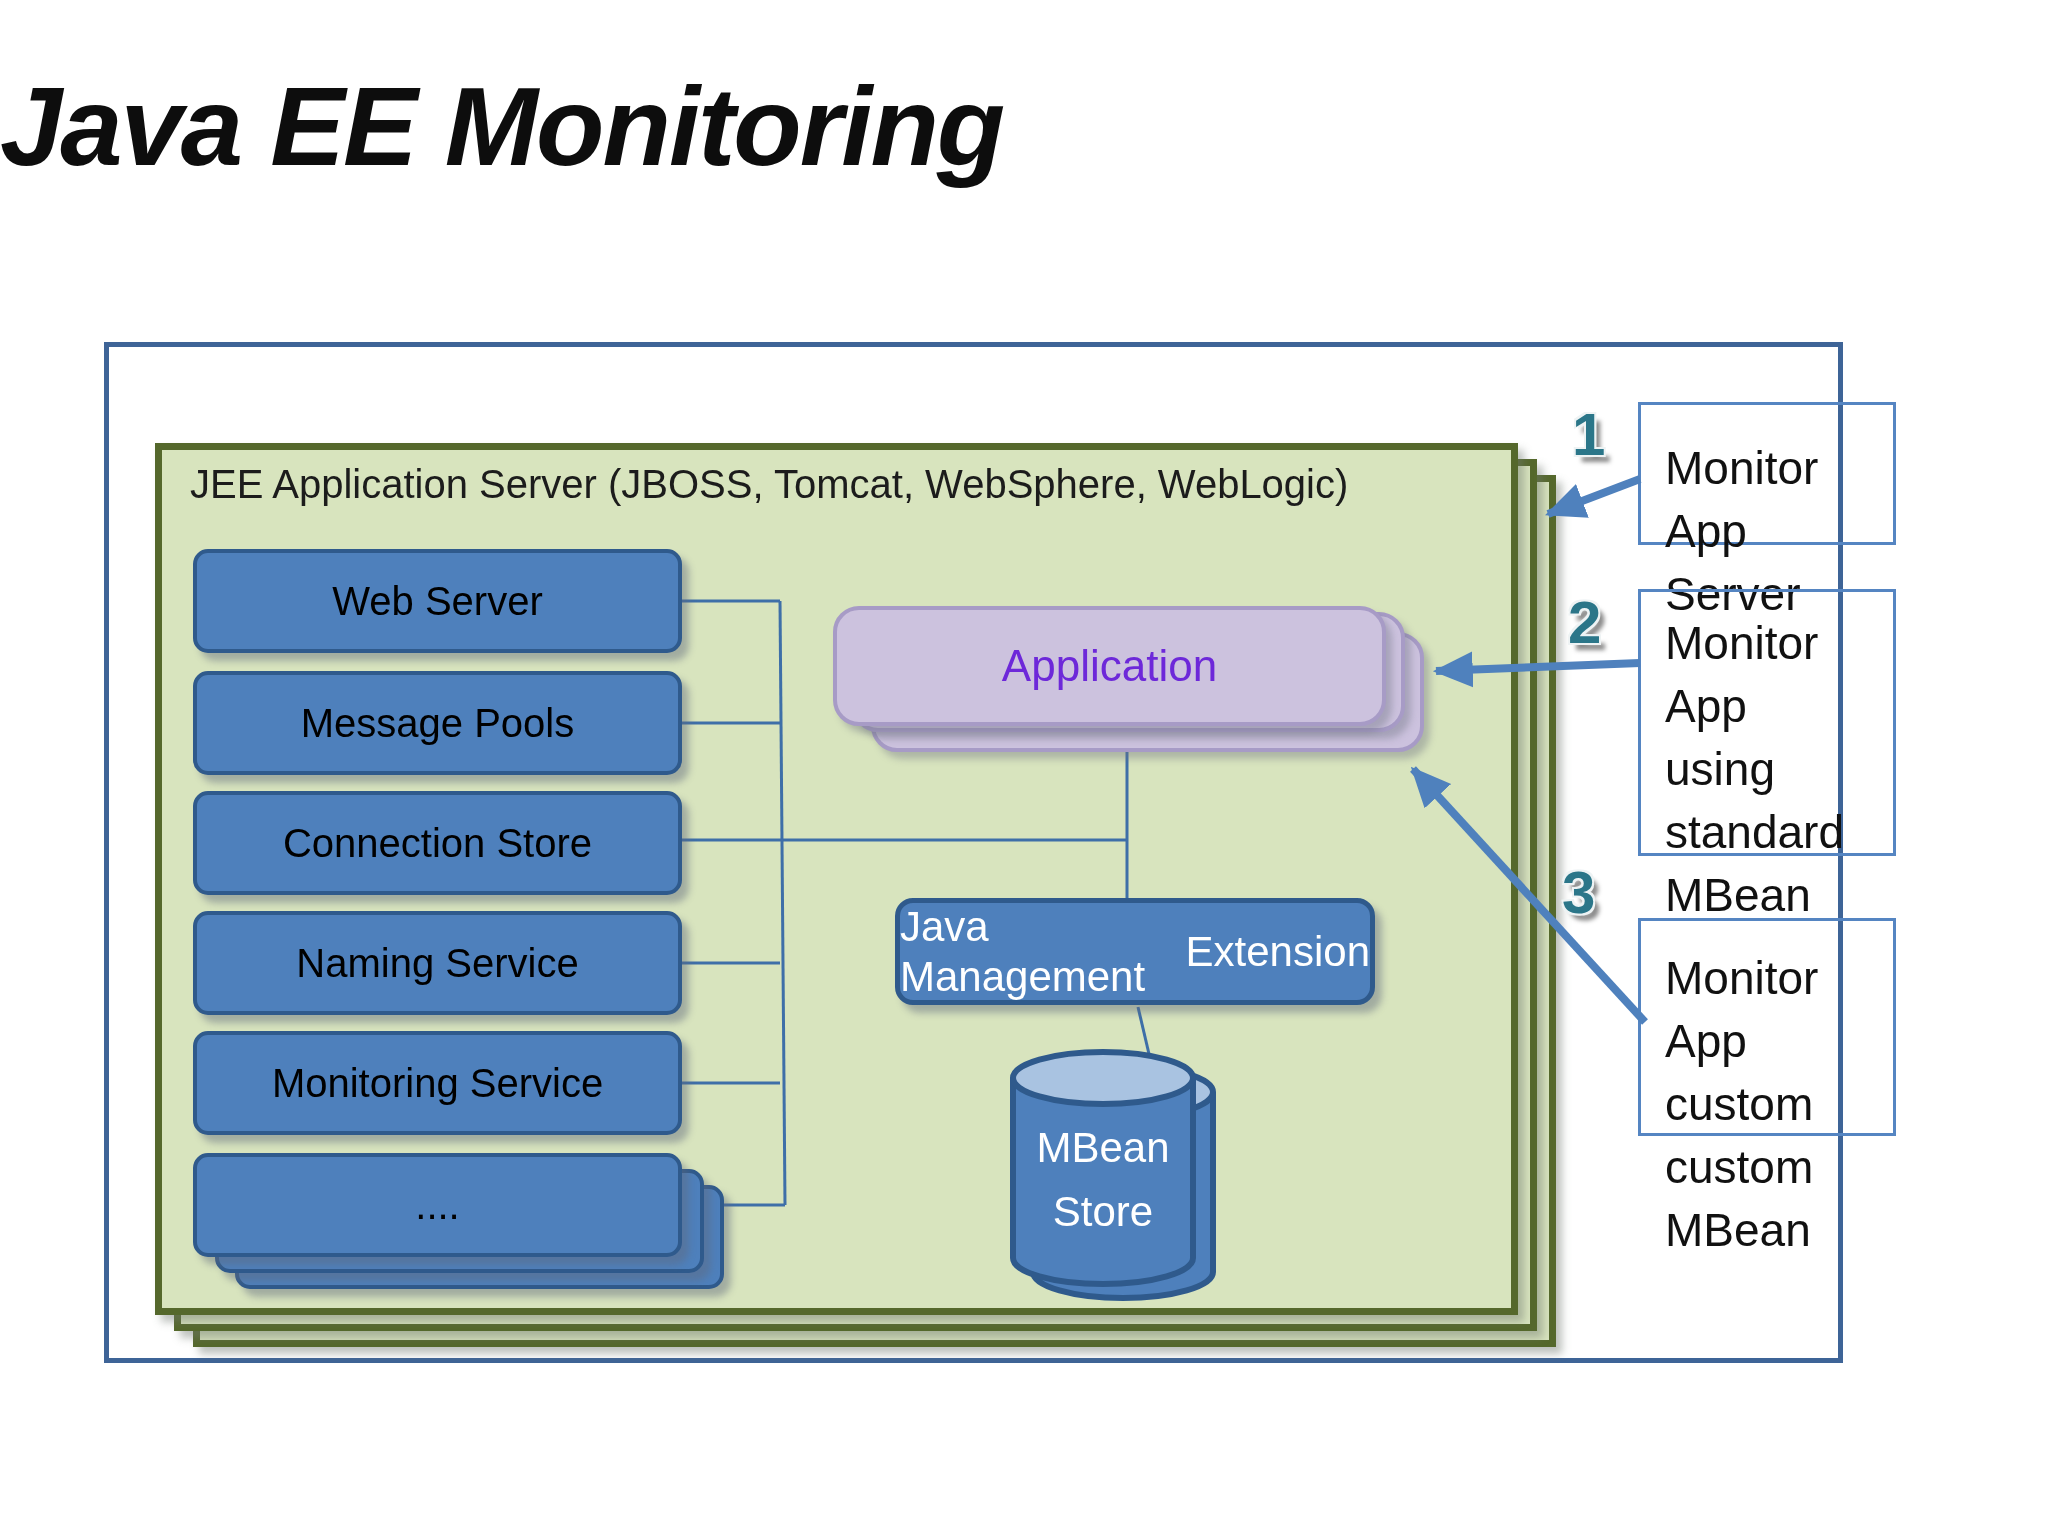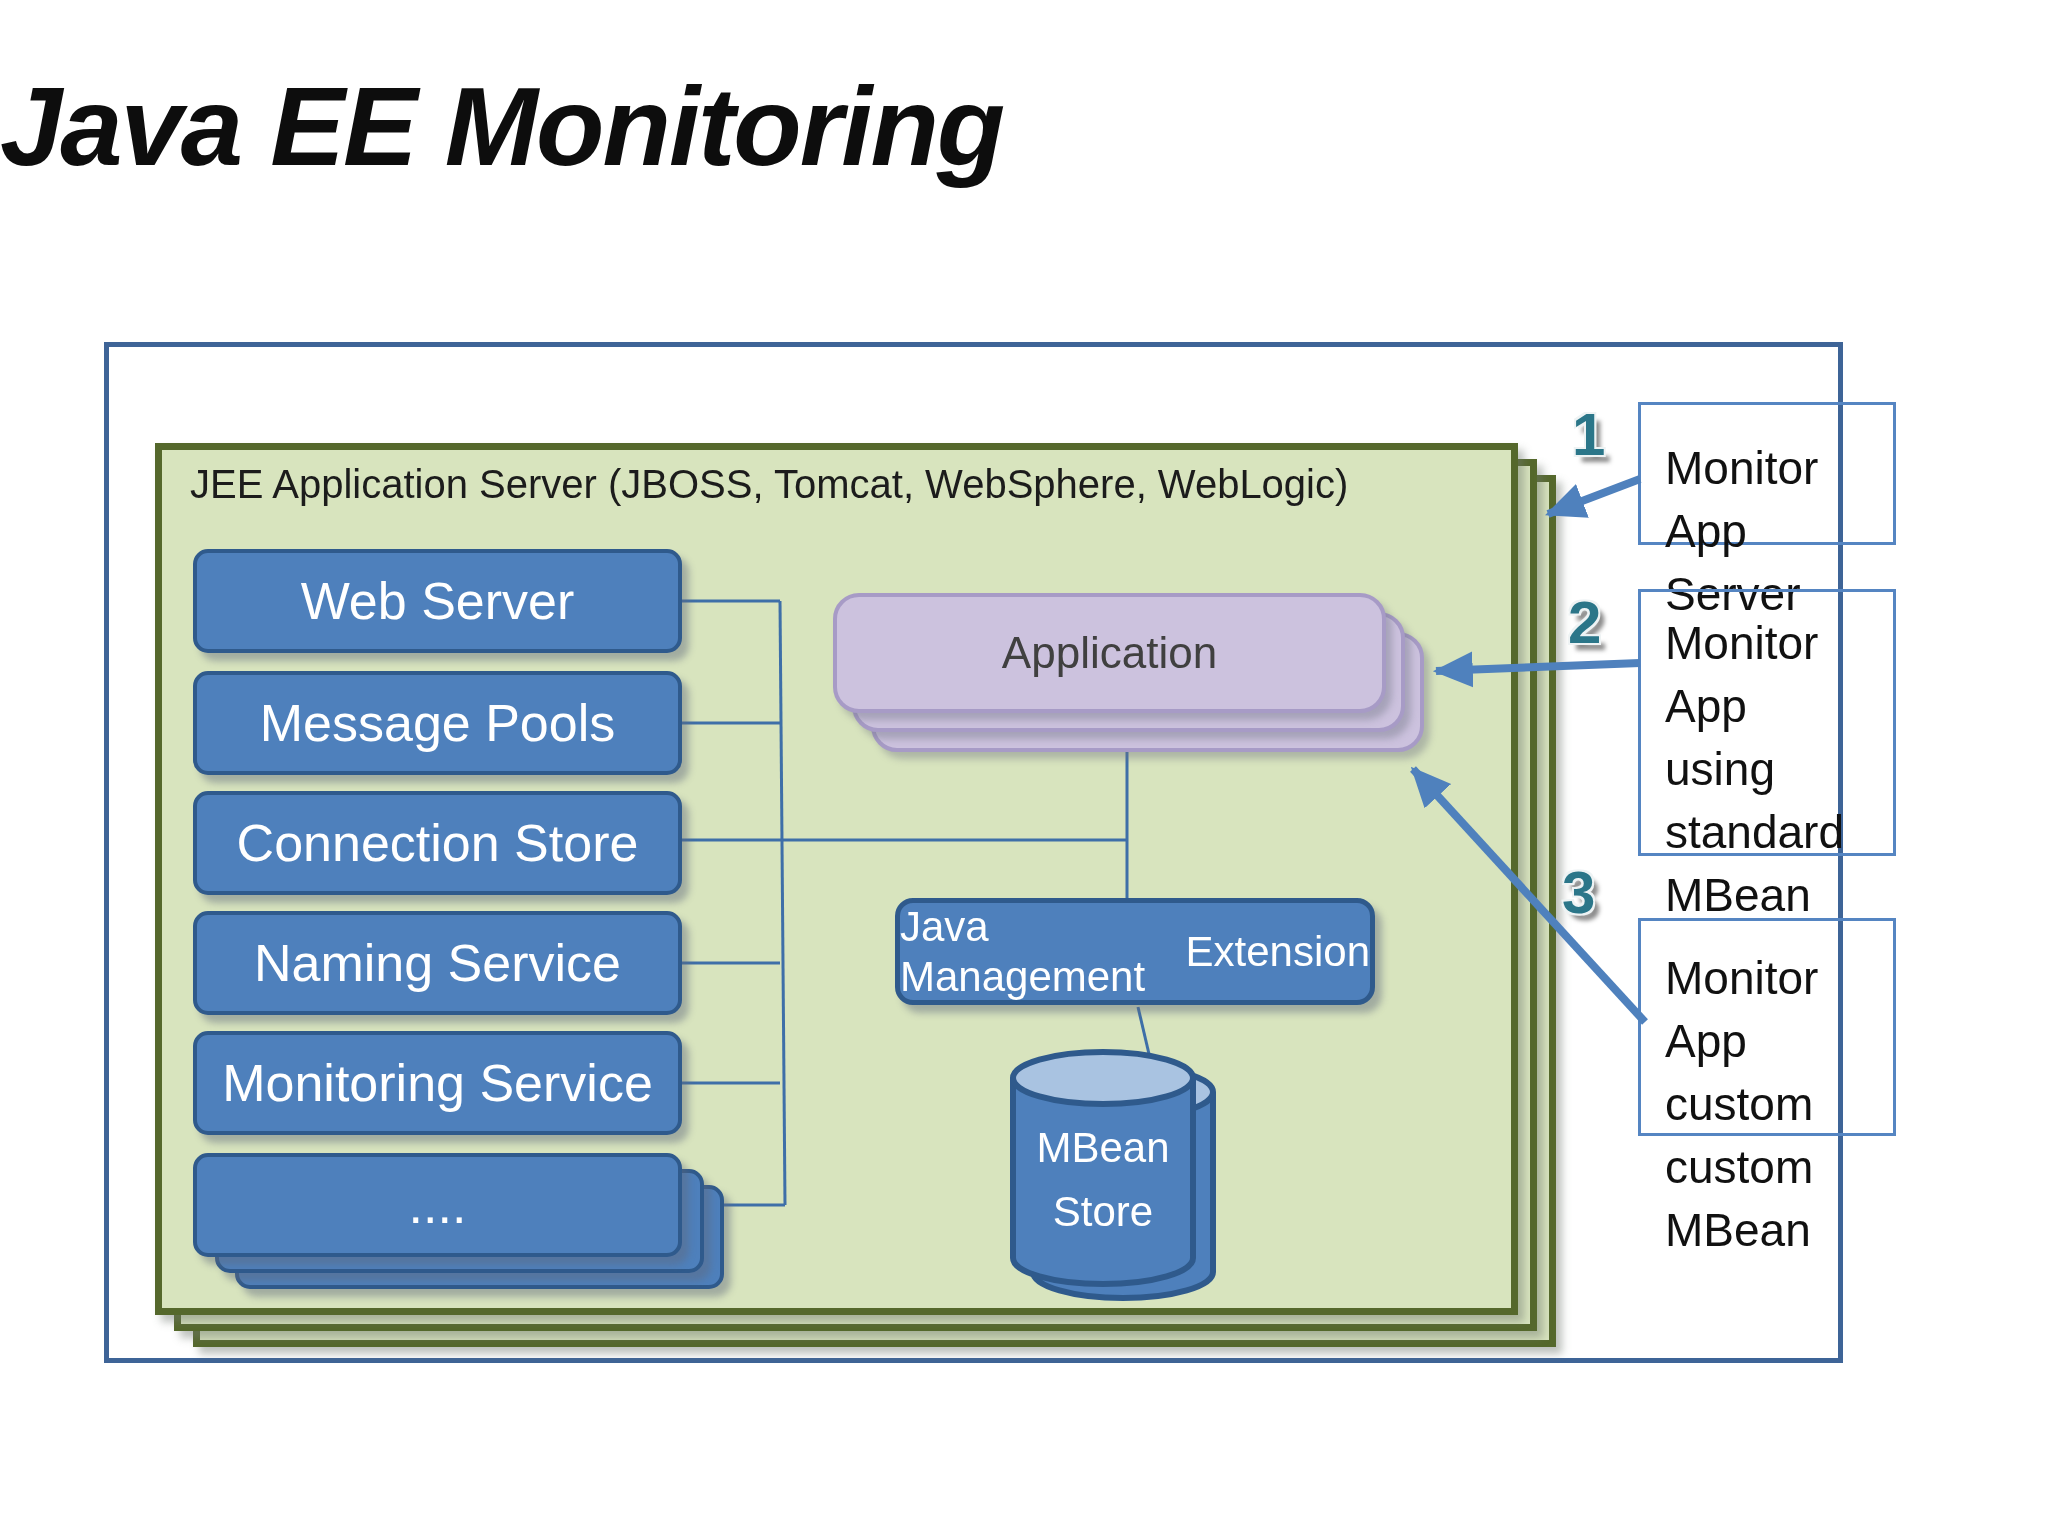--- a/index.html
+++ b/index.html
@@ -23,27 +23,27 @@
   #green-l3{left:193px; top:475px; width:1363px; height:872px;}
   #green-l2{left:174px; top:459px; width:1363px; height:872px;}
   #green-main{left:155px; top:443px; width:1363px; height:872px;}
 
   #jee-label{left:190px; top:462px; width:1340px; font-size:40px; color:var(--text-dark);}
 
   .comp-box{left:193px; width:489px; height:104px; background:var(--accent-blue);
             border:4px solid var(--blue-border); border-radius:15px;
             box-shadow:7px 8px 7px rgba(95,105,125,0.45);
             display:flex; align-items:center; justify-content:center;
-            color:#ffffff; font-size:52px;}
+            color:#000000; font-size:40px;}
   .dots-layer{background:var(--accent-blue); border:4px solid var(--blue-border); border-radius:15px;
               box-shadow:7px 8px 7px rgba(95,105,125,0.45);}
 
   .purple-layer{background:var(--purple-fill); border:4px solid var(--purple-border); border-radius:26px;
                 box-shadow:6px 7px 7px rgba(110,115,130,0.4);}
-  #app-main{display:flex; align-items:center; justify-content:center; color:#404040; font-size:44px;}
+  #app-main{display:flex; align-items:center; justify-content:center; color:#6d28d9; font-size:44px;margin-top:13px;}
 
   #jmx-box{left:895px; top:898px; width:480px; height:107px; background:var(--accent-blue);
            border:5px solid var(--blue-border); border-radius:18px;
            box-shadow:7px 8px 7px rgba(95,105,125,0.45);
            display:flex; align-items:center; justify-content:center;
            color:#ffffff; font-size:42px; line-height:50px;}
 
   #mbean-text{left:1013px; top:1116px; width:180px; text-align:center; color:#ffffff;
               font-size:42px; line-height:64px;}
 

